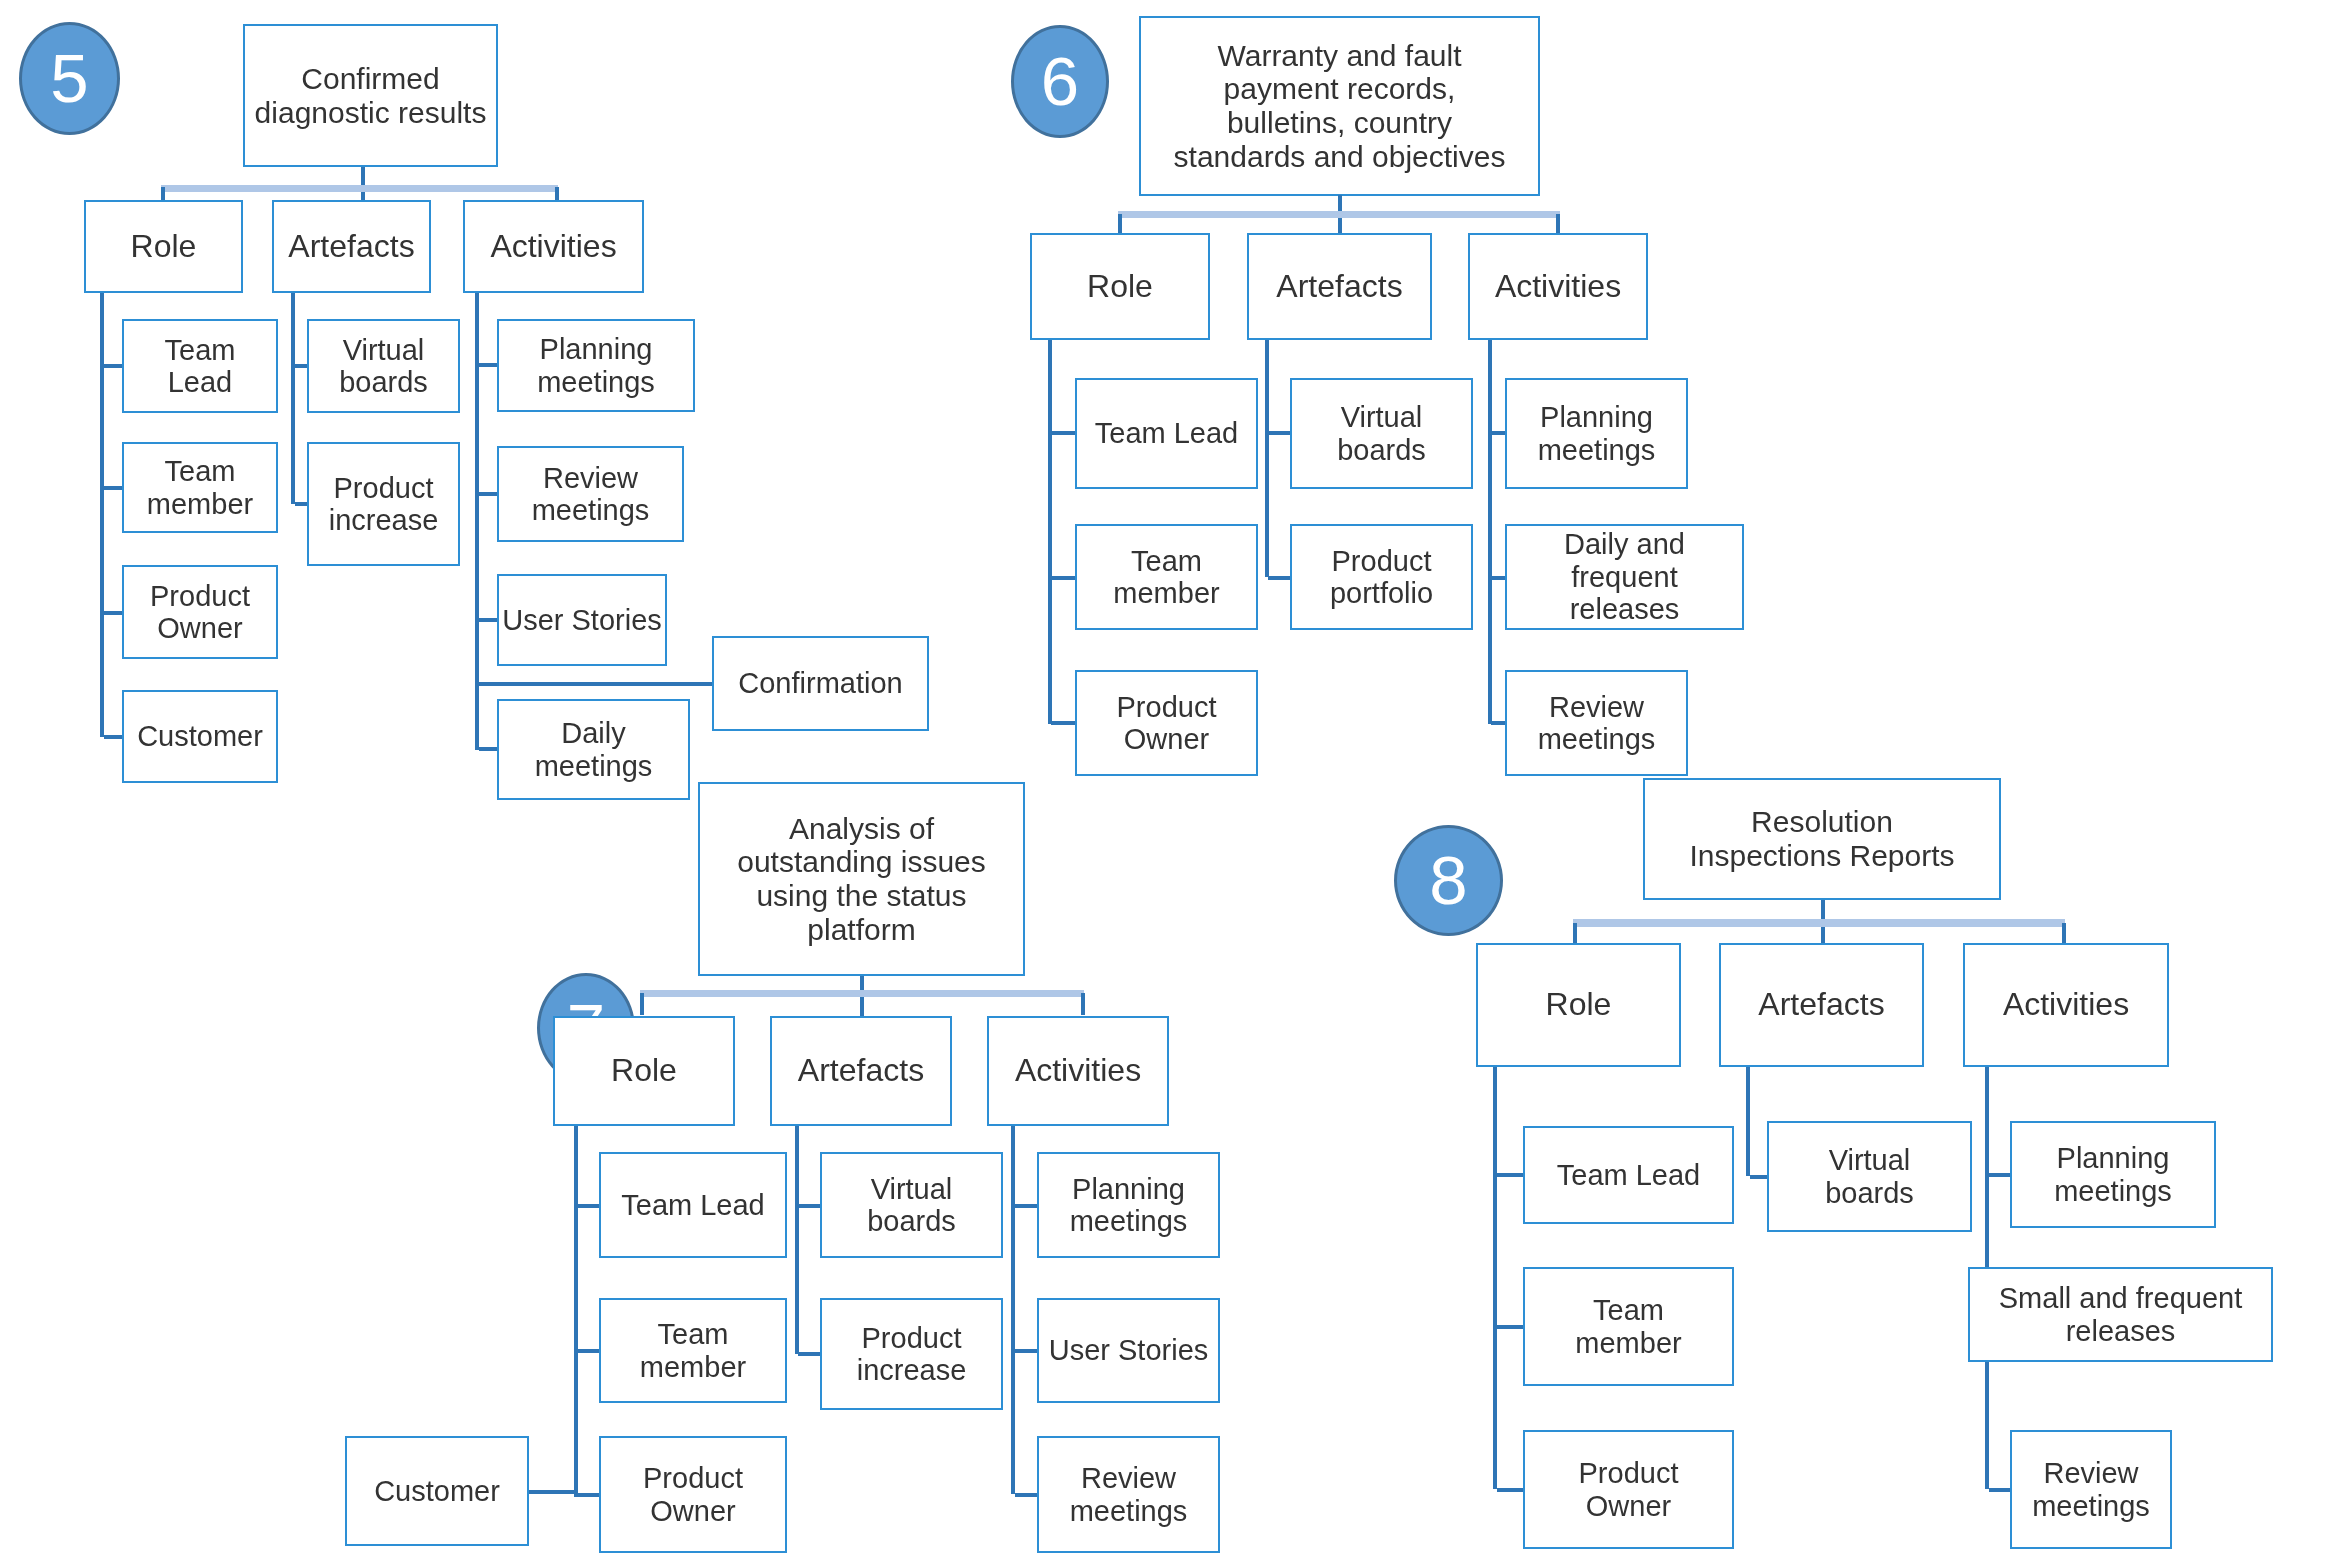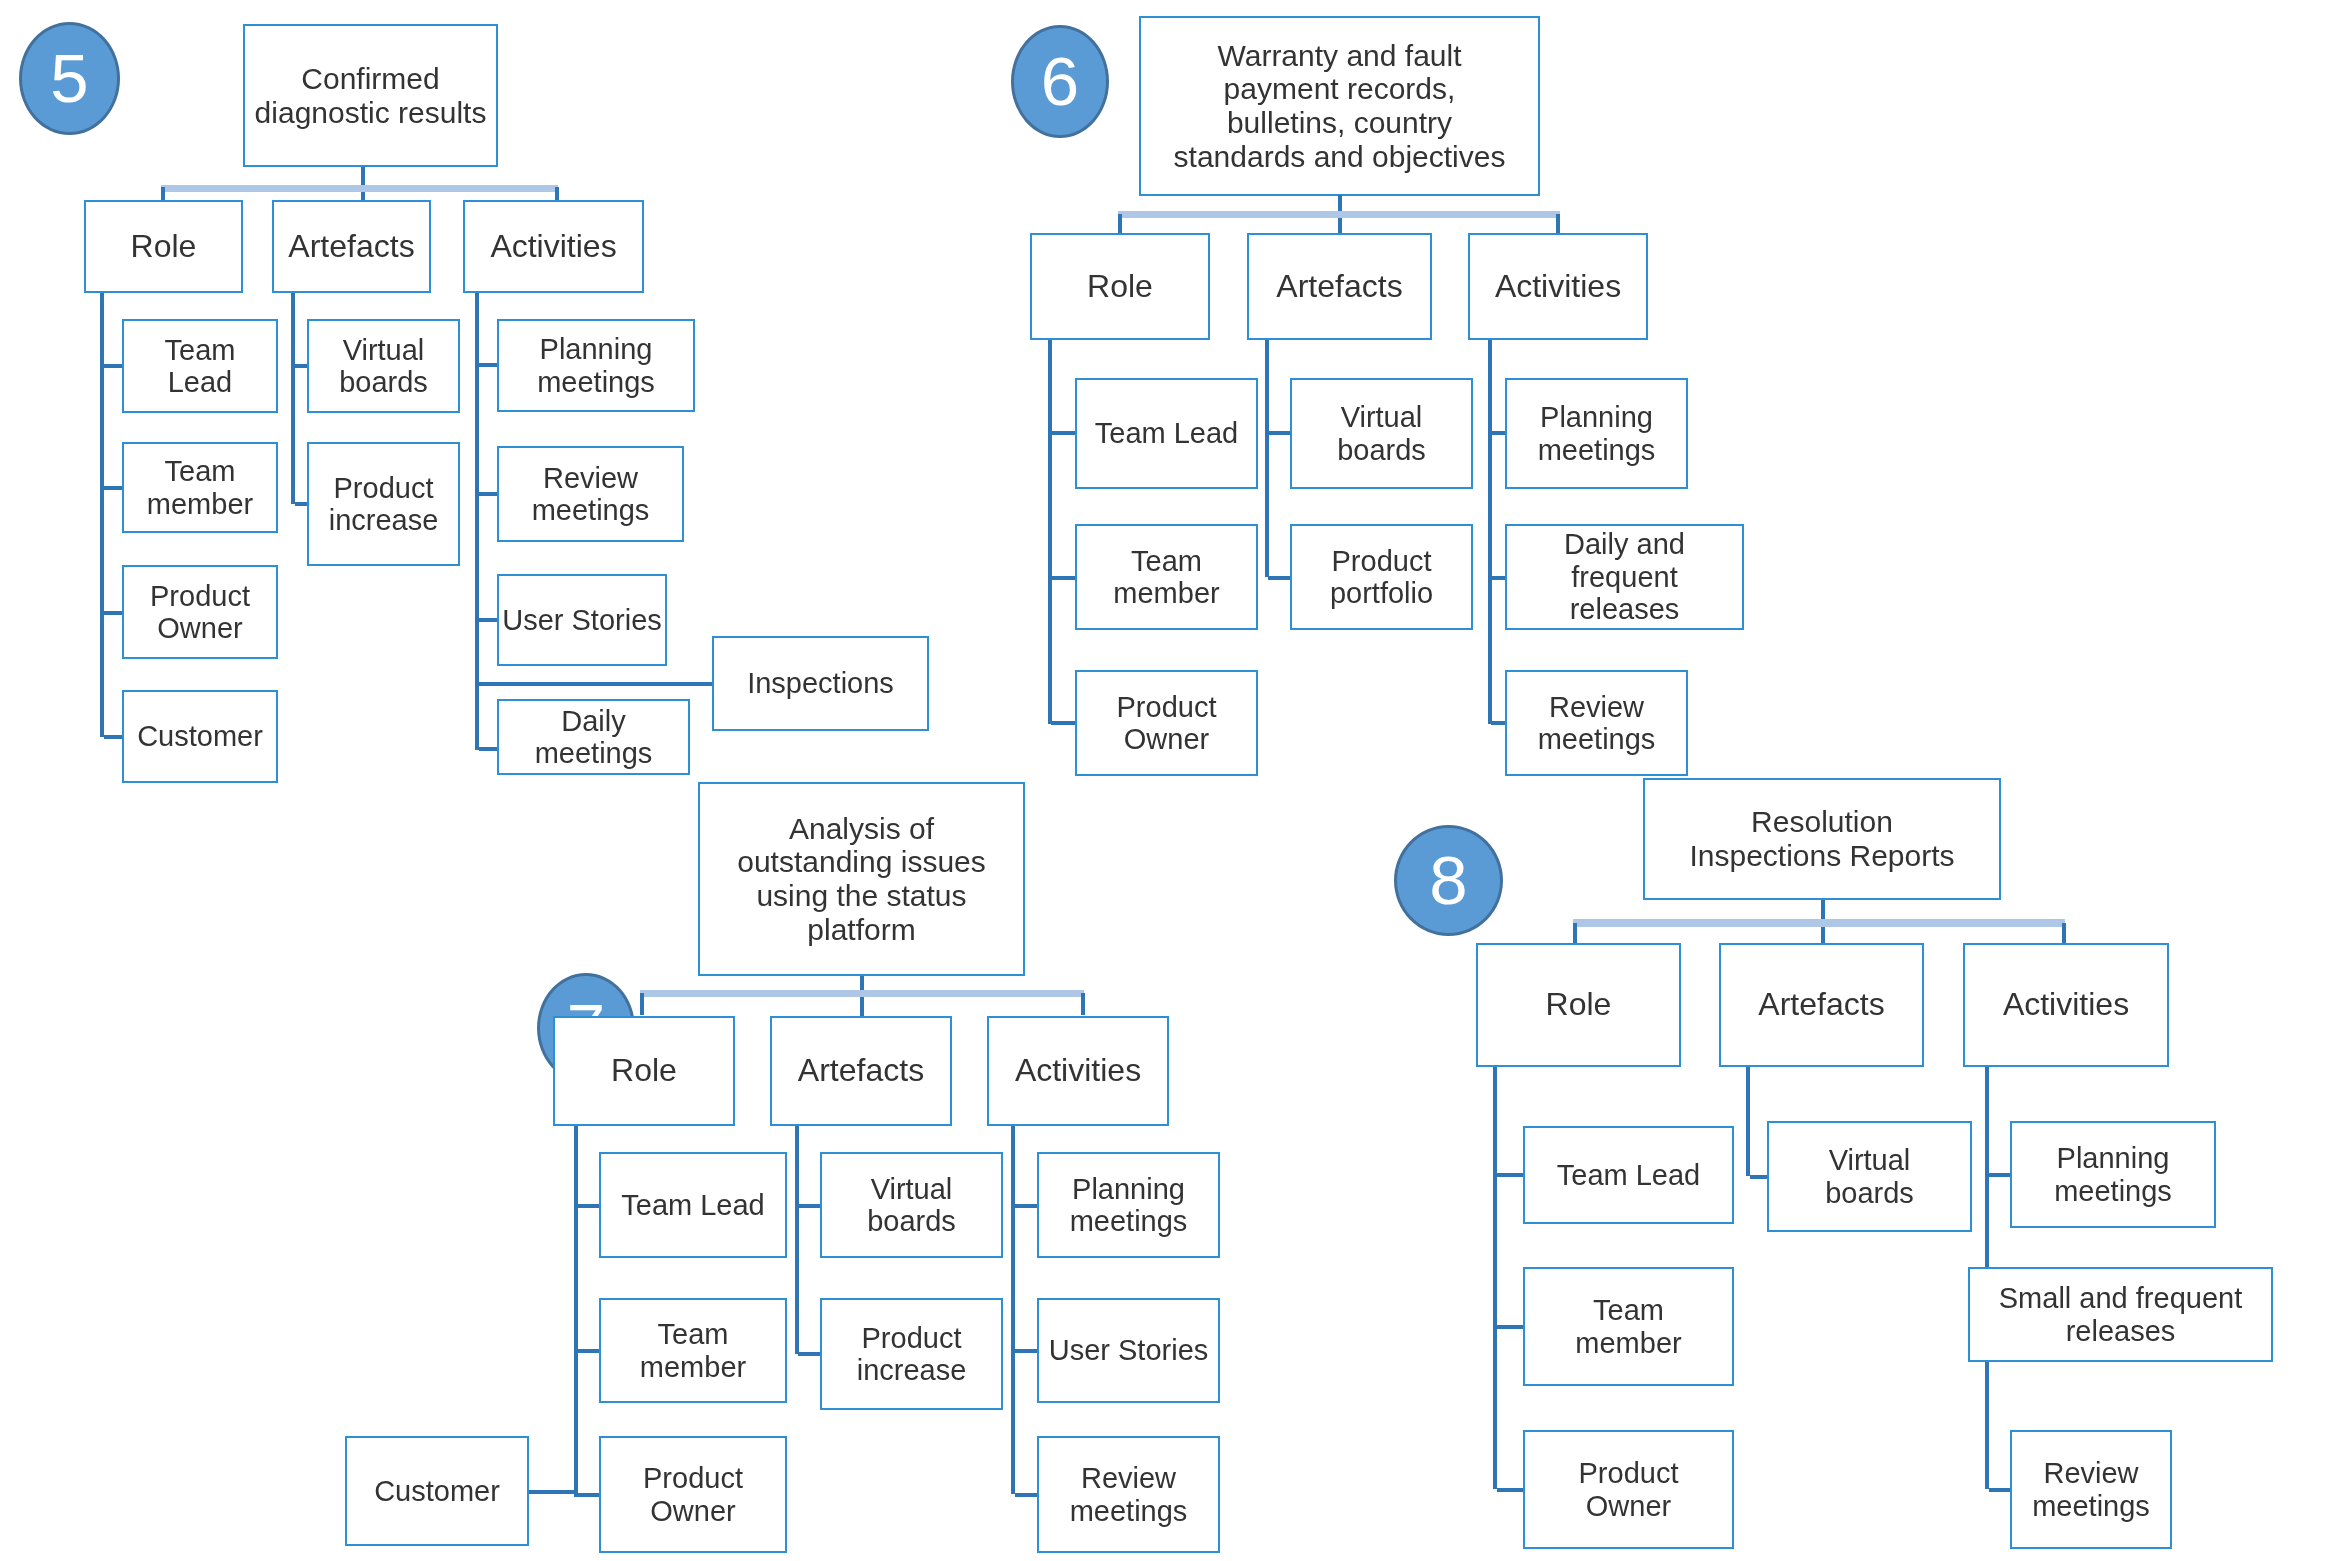--- a/index.html
+++ b/index.html
@@ -67,22 +67,22 @@
     <div class="ln" style="left:479px;top:363px;width:18px;height:3.6px"></div>
     <div class="ln" style="left:479px;top:492px;width:18px;height:3.6px"></div>
     <div class="ln" style="left:479px;top:618px;width:18px;height:3.6px"></div>
     <div class="ln" style="left:479px;top:682px;width:233px;height:3.6px"></div>
     <div class="ln" style="left:479px;top:747px;width:18px;height:3.6px"></div>
     <div class="b item" style="left:497px;top:319px;width:198px;height:93px">Planning
 meetings</div>
     <div class="b item" style="left:497px;top:446px;width:187px;height:96px">Review
 meetings</div>
     <div class="b item" style="left:497px;top:574px;width:170px;height:92px">User Stories</div>
-    <div class="b item" style="left:712px;top:636px;width:217px;height:95px">Inspections</div>
-    <div class="b item" style="left:497px;top:699px;width:193px;height:76px">Daily
+    <div class="b item" style="left:712px;top:636px;width:217px;height:95px">Confirmation</div>
+    <div class="b item" style="left:497px;top:699px;width:193px;height:101px">Daily
 meetings</div>
   </div>
 
   <div>
     <div class="circle" style="left:1011px;top:24.6px;width:98px;height:113px">
         <span>6</span>
       </div>
     <div class="b root" style="left:1139px;top:16px;width:401px;height:180px">Warranty and fault
 payment records,
 bulletins, country

